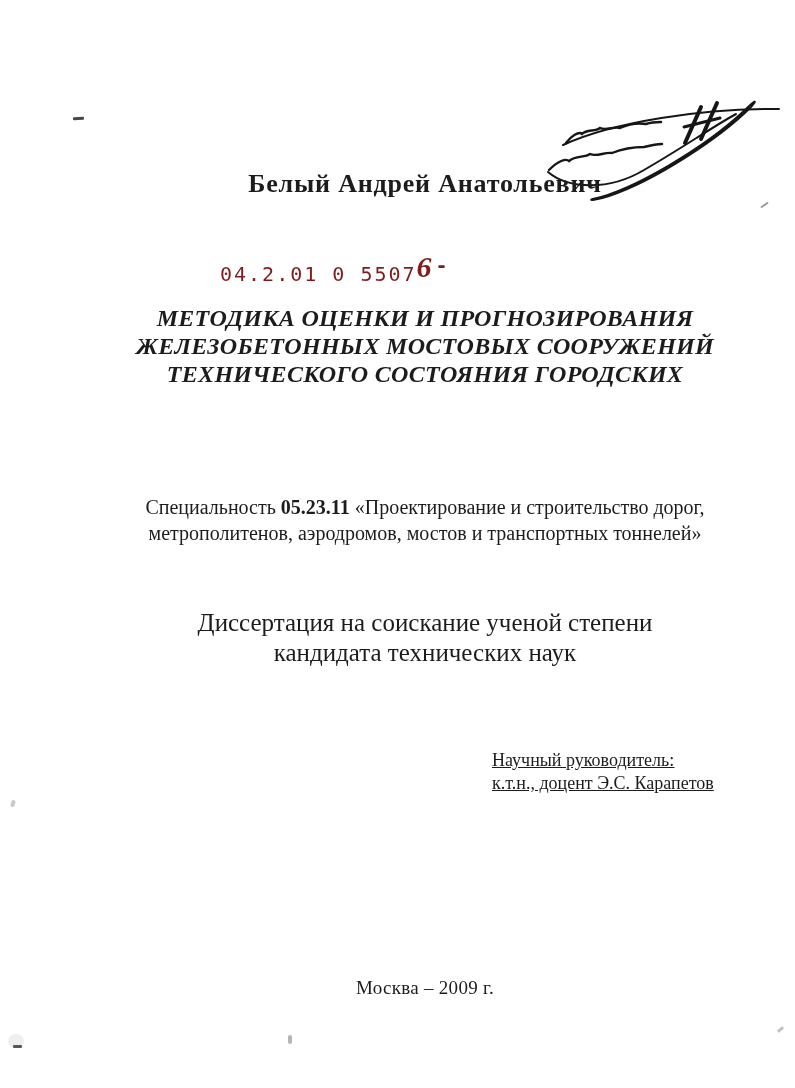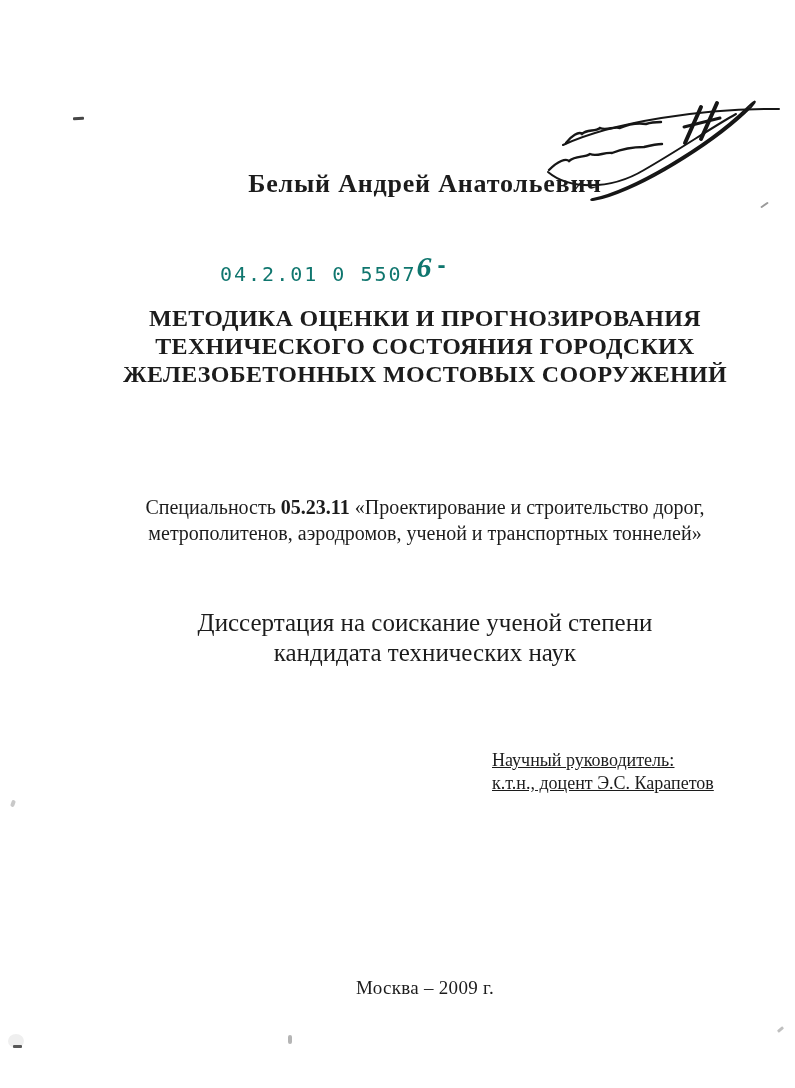--- a/index.html
+++ b/index.html
@@ -31,21 +31,21 @@
     top: 98px;
     width: 252px;
     height: 112px;
   }
   .stamp {
     position: absolute;
     left: 220px;
     top: 254px;
     font-family: "DejaVu Sans Mono", monospace;
     font-size: 20px;
-    color: #0f766e;
+    color: #7f1d1d;
     letter-spacing: 2px;
     white-space: nowrap;
   }
   .stamp .grp2 { margin-left: 14px; }
   .stamp .hand-six {
     font-family: "Liberation Serif", serif;
     font-style: italic;
     font-weight: bold;
     font-size: 30px;
     letter-spacing: 0;
@@ -57,20 +57,21 @@
     position: relative;
     top: -9px;
     margin-left: 4px;
   }
   .main-title {
     top: 304px;
     font-size: 24px;
     font-weight: bold;
     line-height: 28px;
     letter-spacing: 0.3px;
+    font-style: italic;
   }
   .specialty {
     top: 494px;
     font-size: 20px;
     line-height: 26px;
   }
   .specialty .code { font-weight: bold; }
   .degree {
     top: 608px;
     font-size: 25px;
@@ -131,27 +132,27 @@
   </div>
 
   <div class="centered-col author-name">Белый Андрей Анатольевич</div>
 
   <div class="stamp">
     <span>04.2.01</span><span class="grp2">0 5507</span><span class="hand-six">6</span><span class="stamp-dash">-</span>
   </div>
 
   <div class="centered-col main-title">
     <div>МЕТОДИКА ОЦЕНКИ И ПРОГНОЗИРОВАНИЯ</div>
+    <div>ЖЕЛЕЗОБЕТОННЫХ МОСТОВЫХ СООРУЖЕНИЙ</div>
     <div>ТЕХНИЧЕСКОГО СОСТОЯНИЯ ГОРОДСКИХ</div>
-    <div>ЖЕЛЕЗОБЕТОННЫХ МОСТОВЫХ СООРУЖЕНИЙ</div>
   </div>
 
   <div class="centered-col specialty">
     <div><span>Специальность </span><span class="code">05.23.11</span><span> «Проектирование и строительство дорог,</span></div>
-    <div>метрополитенов, аэродромов, ученой и транспортных тоннелей»</div>
+    <div>метрополитенов, аэродромов, мостов и транспортных тоннелей»</div>
   </div>
 
   <div class="centered-col degree">
     <div>Диссертация на соискание ученой степени</div>
     <div>кандидата технических наук</div>
   </div>
 
   <div class="supervisor">
     <div class="supervisor-label">Научный руководитель:</div>
     <div class="supervisor-name">к.т.н., доцент Э.С. Карапетов</div>

